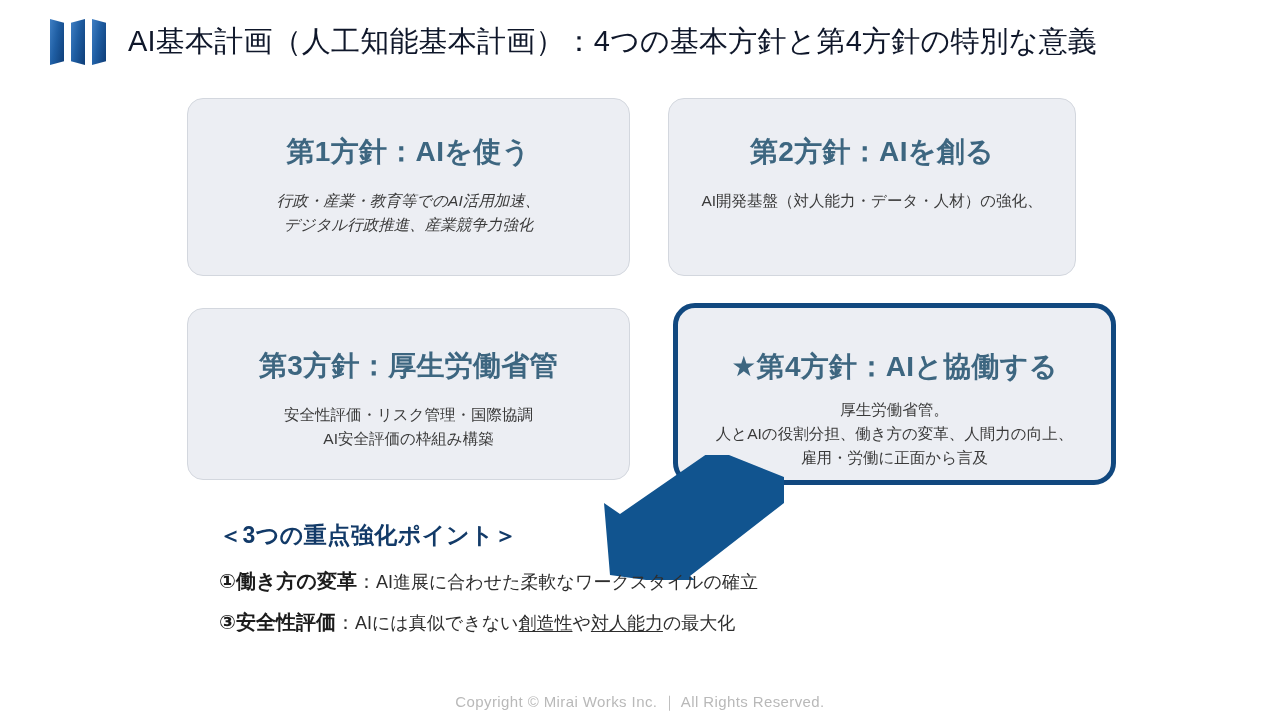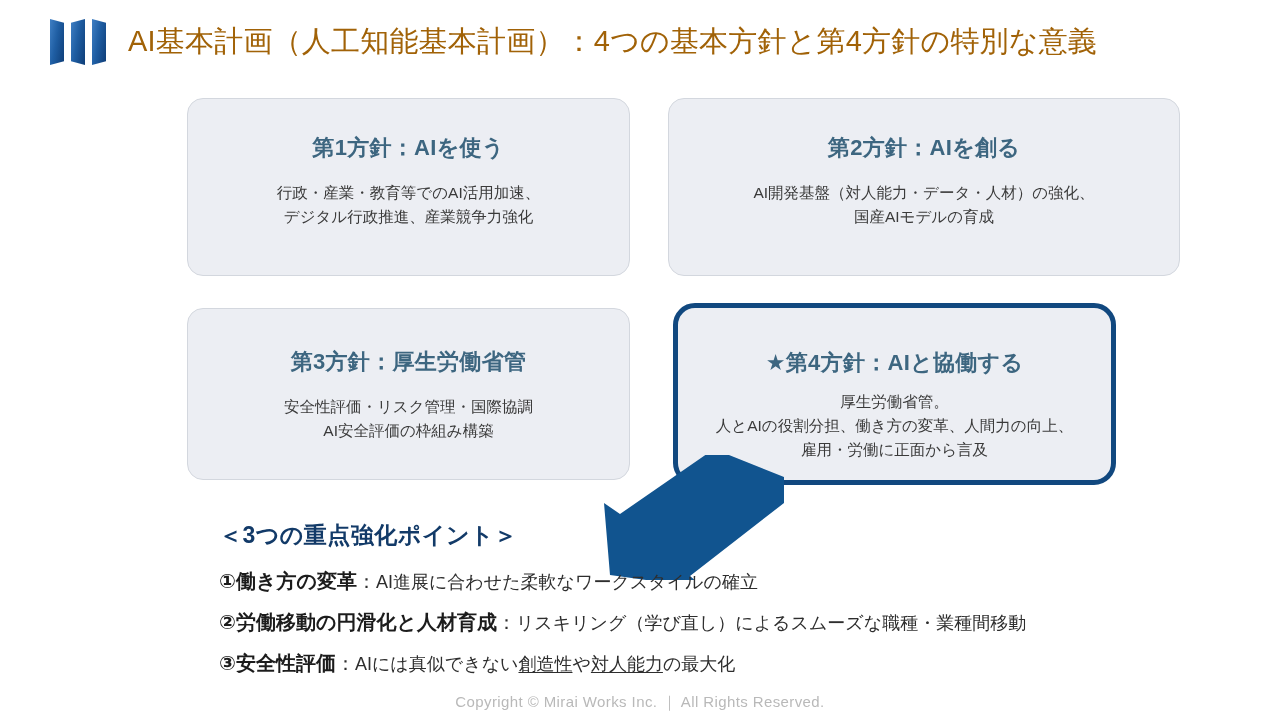--- a/index.html
+++ b/index.html
@@ -38,62 +38,62 @@
     height: 46px;
     background: linear-gradient(100deg, #3f7fc4 0%, #1f5ea3 45%, #0e3d77 100%);
   }
   .logo-bar.b1 { clip-path: polygon(0% 0%, 100% 8%, 100% 92%, 0% 100%); }
   .logo-bar.b2 { clip-path: polygon(0% 8%, 100% 0%, 100% 100%, 0% 92%); }
   .logo-bar.b3 { clip-path: polygon(0% 0%, 100% 8%, 100% 92%, 0% 100%); }
 
   .page-title {
     margin-left: 22px;
     font-size: 29px;
-    color: #a16207;
+    color: #0f172a;
     letter-spacing: 0.2px;
     white-space: nowrap;
     font-weight: 400;
   }
 
   
   .card {
     position: absolute;
     background: #eceef3;
     border: 1px solid #d3d7de;
     border-radius: 16px;
     box-sizing: border-box;
     text-align: center;
   }
   .card.highlight {
     border: 5px solid #11487f;
     border-radius: 22px;
   }
   .card-title {
-    font-size: 22px;
+    font-size: 28px;
     font-weight: bold;
     color: #3d6680;
     letter-spacing: 0.3px;
     white-space: nowrap;
   }
   .card.highlight .card-title {
     color: #3d6680;
   }
   .card-body {
     font-size: 15.5px;
     color: #3a3a3a;
     line-height: 1.55;
     white-space: nowrap;
   }
 
   
   #card-1 { left: 187px; top: 98px;  width: 443px; height: 178px; }
   #card-1 .card-title { margin-top: 34px; }
-  #card-1 .card-body  { margin-top: 18px; }
-  
-  #card-2 { left: 668px; top: 98px;  width: 512px; height: 178px; }
+  #card-1 .card-body  { margin-top: 18px; font-style: italic; }
+  
+  #card-2 { left: 668px; top: 98px;  width: 408px; height: 178px; }
   #card-2 .card-title { margin-top: 34px; }
   #card-2 .card-body  { margin-top: 18px; }
   
   #card-3 { left: 187px; top: 308px; width: 443px; height: 172px; }
   #card-3 .card-title { margin-top: 38px; }
   #card-3 .card-body  { margin-top: 18px; }
   
   #card-4 { left: 673px; top: 303px; width: 443px; height: 182px; }
   #card-4 .card-title { margin-top: 40px; }
   #card-4 .card-body  { margin-top: 12px; }
@@ -174,21 +174,20 @@
   <div class="card-body">
     <div>行政・産業・教育等でのAI活用加速、</div>
     <div>デジタル行政推進、産業競争力強化</div>
   </div>
 </div>
 
 <div class="card" id="card-2">
   <div class="card-title">第2方針：AIを創る</div>
   <div class="card-body">
     <div>AI開発基盤（対人能力・データ・人材）の強化、</div>
-    <div>国産AIモデルの育成</div>
   </div>
 </div>
 
 <div class="card" id="card-3">
   <div class="card-title">第3方針：厚生労働省管</div>
   <div class="card-body">
     <div>安全性評価・リスク管理・国際協調</div>
     <div>AI安全評価の枠組み構築</div>
   </div>
 </div>
@@ -217,22 +216,19 @@
   </svg>
 </div>
 
 <div class="points">
   <div class="points-heading">＜3つの重点強化ポイント＞</div>
 
   <div class="point-line">
     <span class="num-label">①</span><span class="num-label">働き方の変革</span><span class="sep">：</span><span class="rest">AI進展に合わせた柔軟なワークスタイルの確立</span>
   </div>
 
-  <div class="point-line">
-    <span class="num-label">②</span><span class="num-label">労働移動の円滑化と人材育成</span><span class="sep">：</span><span class="rest">リスキリング（学び直し）によるスムーズな職種・業種間移動</span>
-  </div>
 
   <div class="point-line">
     <span class="num-label">③</span><span class="num-label">安全性評価</span><span class="sep">：</span><span class="rest">AIには真似できない</span><span class="rest ul">創造性</span><span class="rest">や</span><span class="rest ul">対人能力</span><span class="rest">の最大化</span>
   </div>
 </div>
 
 <div class="footer">Copyright © Mirai Works Inc. ｜ All Rights Reserved.</div>
 
 </body></html>

